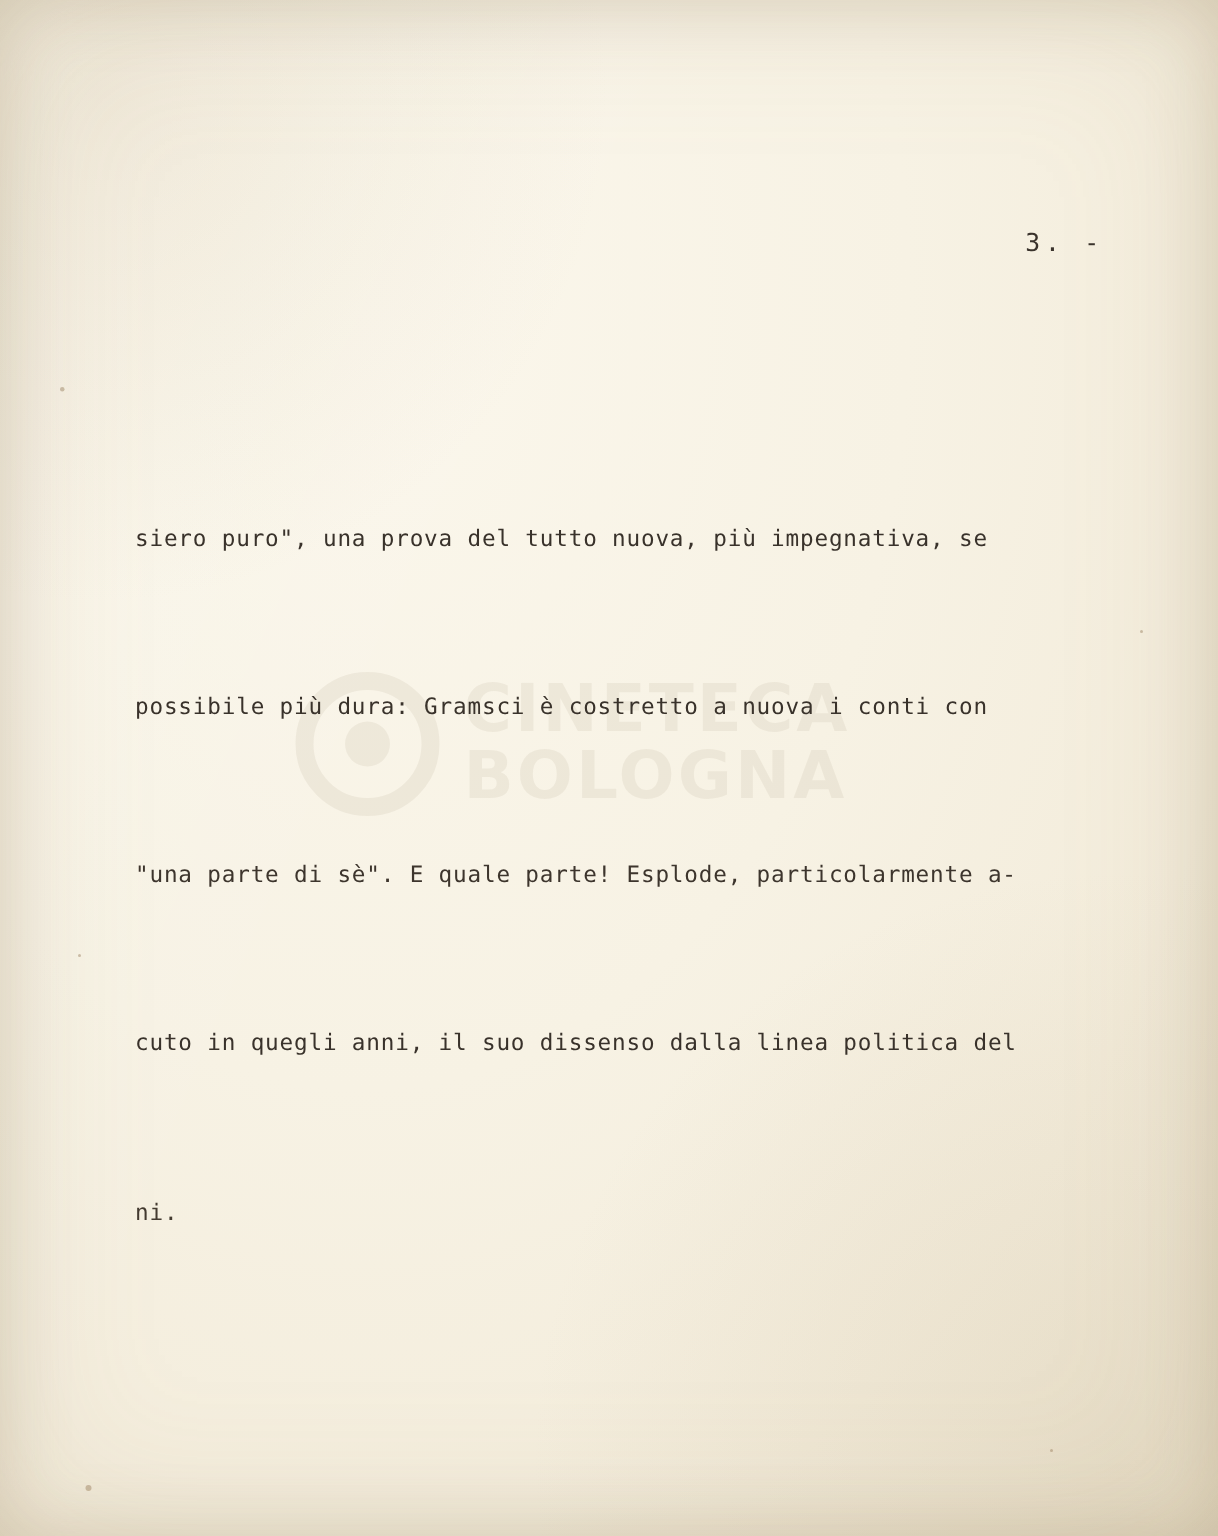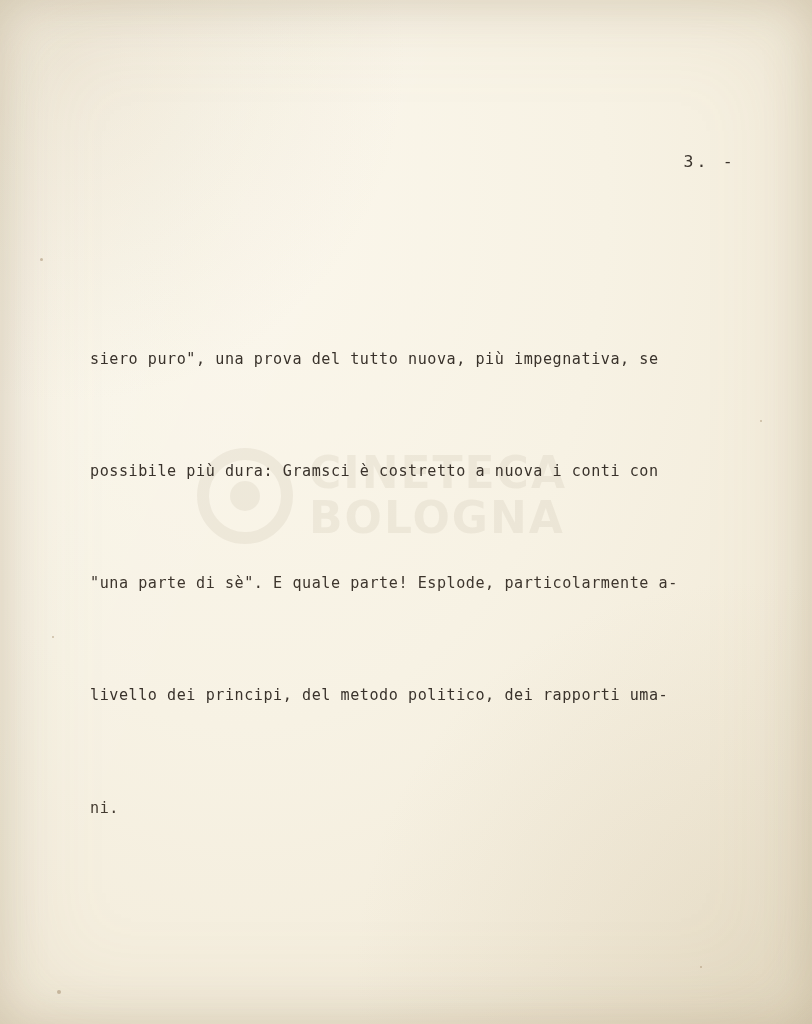--- a/index.html
+++ b/index.html
@@ -153,21 +153,21 @@
   </div>
 
   <div id="typescript">
 
     <div id="page-number">3. -</div>
 
     <div id="body-text">
       <span class="ln">siero puro", una prova del tutto nuova, più impegnativa, se</span>
       <span class="ln">possibile più dura: Gramsci è costretto a nuova i conti con</span>
       <span class="ln">"una parte di sè". E quale parte! Esplode, particolarmente a-</span>
-      <span class="ln">livello dei principi, del metodo politico, dei rapporti uma-</span>
+      <span class="ln">cuto in quegli anni, il suo dissenso dalla linea politica del</span>
       <span class="ln">ni.</span>
       <span class="ln"></span>
       
       
       
       <span class="ln"></span>
       
       
       
       

